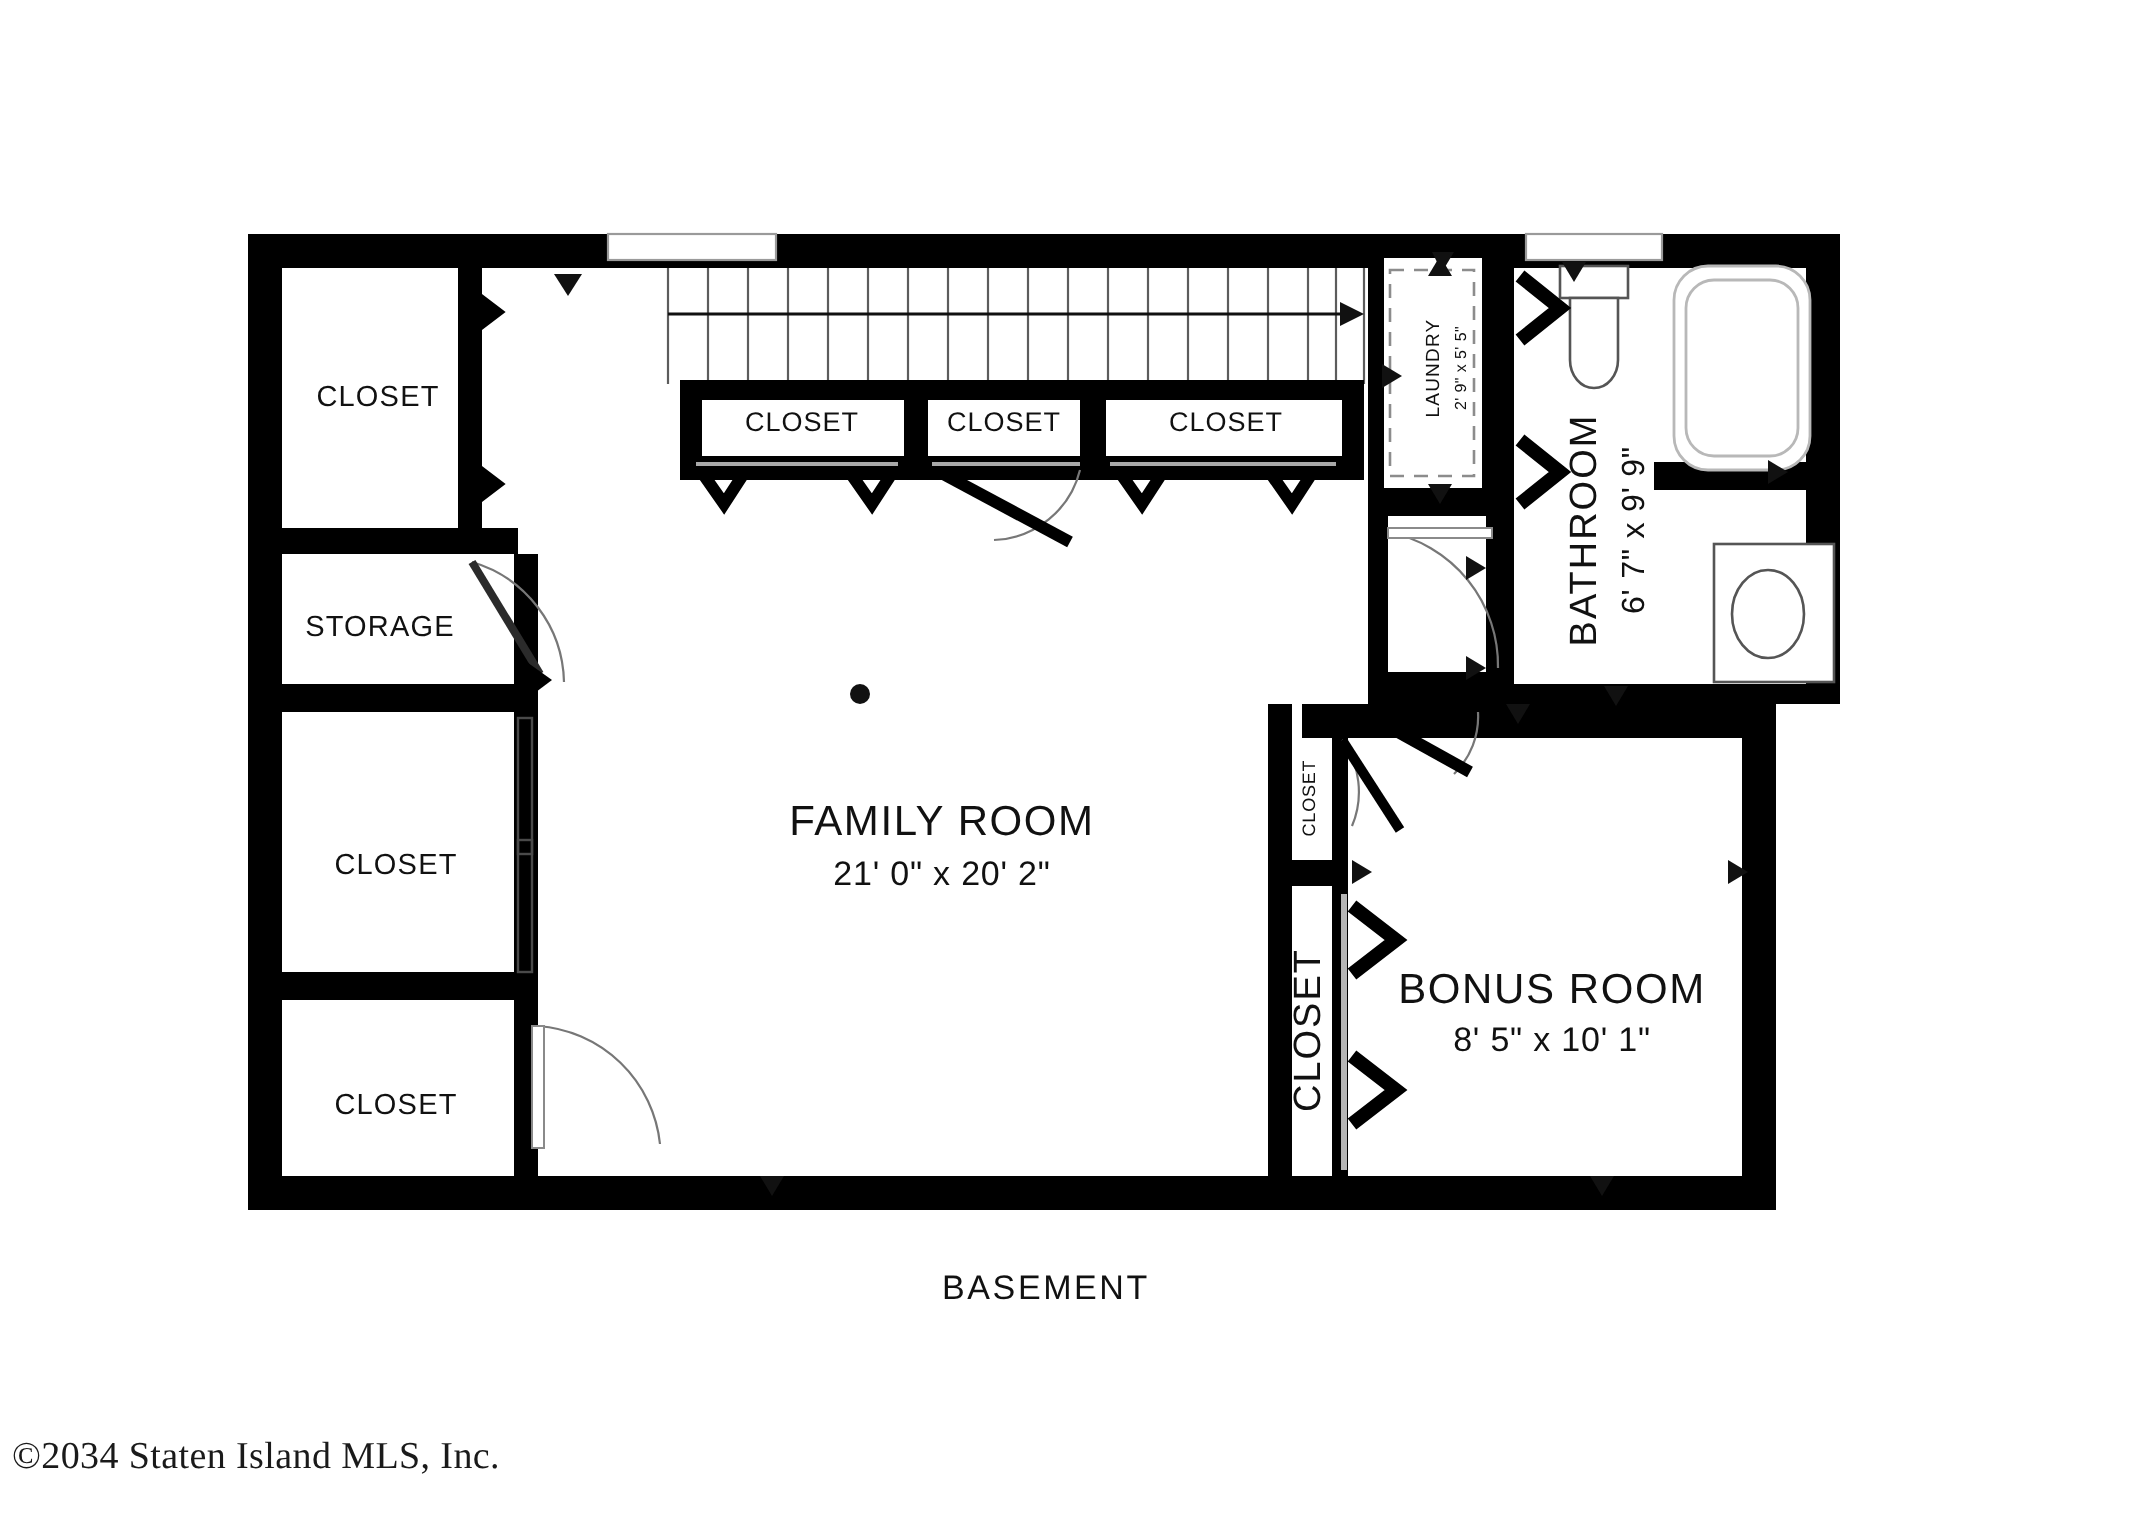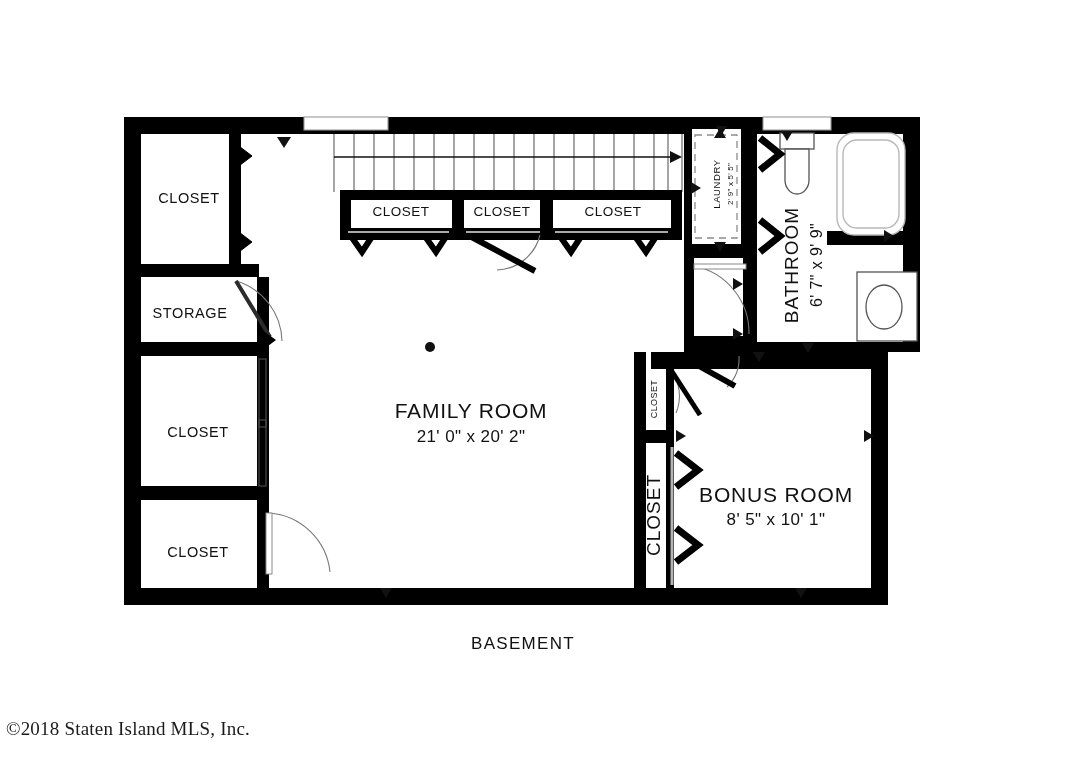--- a/index.html
+++ b/index.html
@@ -361,13 +361,13 @@
 
     <text class="lbl-tiny" x="655" y="399" transform="rotate(-90 655 399)">CLOSET</text>
     <text class="lbl-vert-big" x="655" y="515" transform="rotate(-90 655 515)">CLOSET</text>
   </g>
 
   <text class="caption" x="523" y="645">BASEMENT</text>
 
 </svg>
 </div>
 
-<div class="copyright">©2018 Staten Island MLS, Inc.</div>
+<div class="copyright">©2034 Staten Island MLS, Inc.</div>
 
 </body></html>

